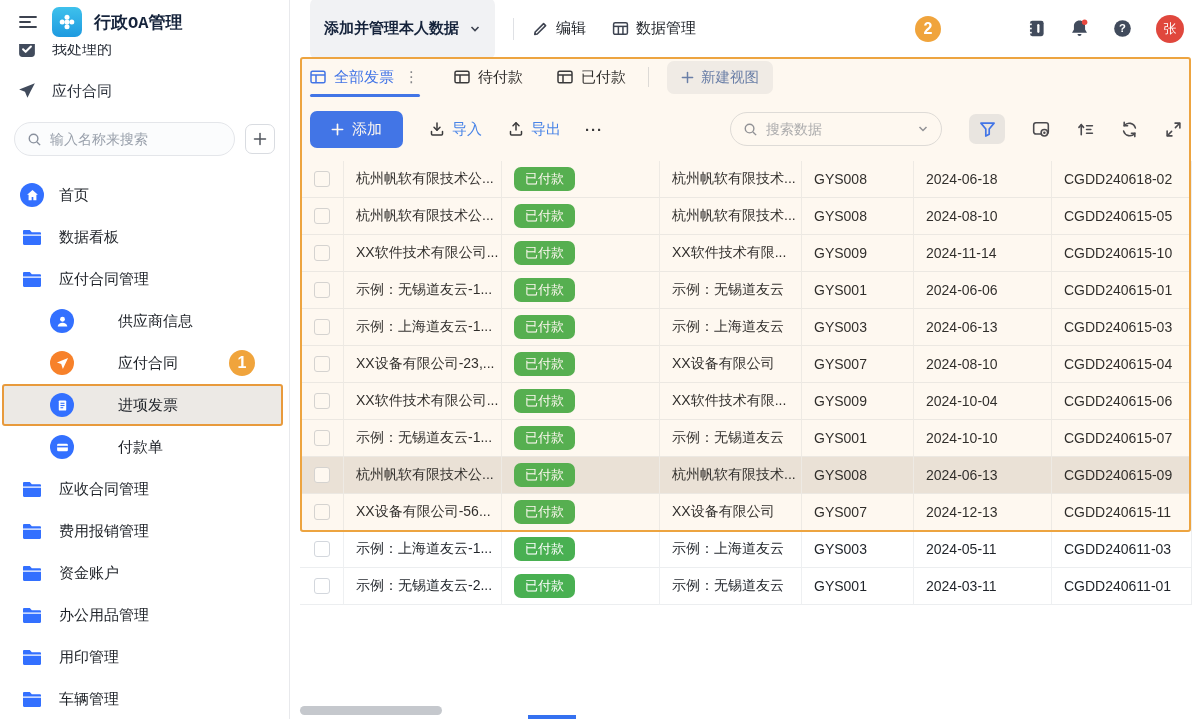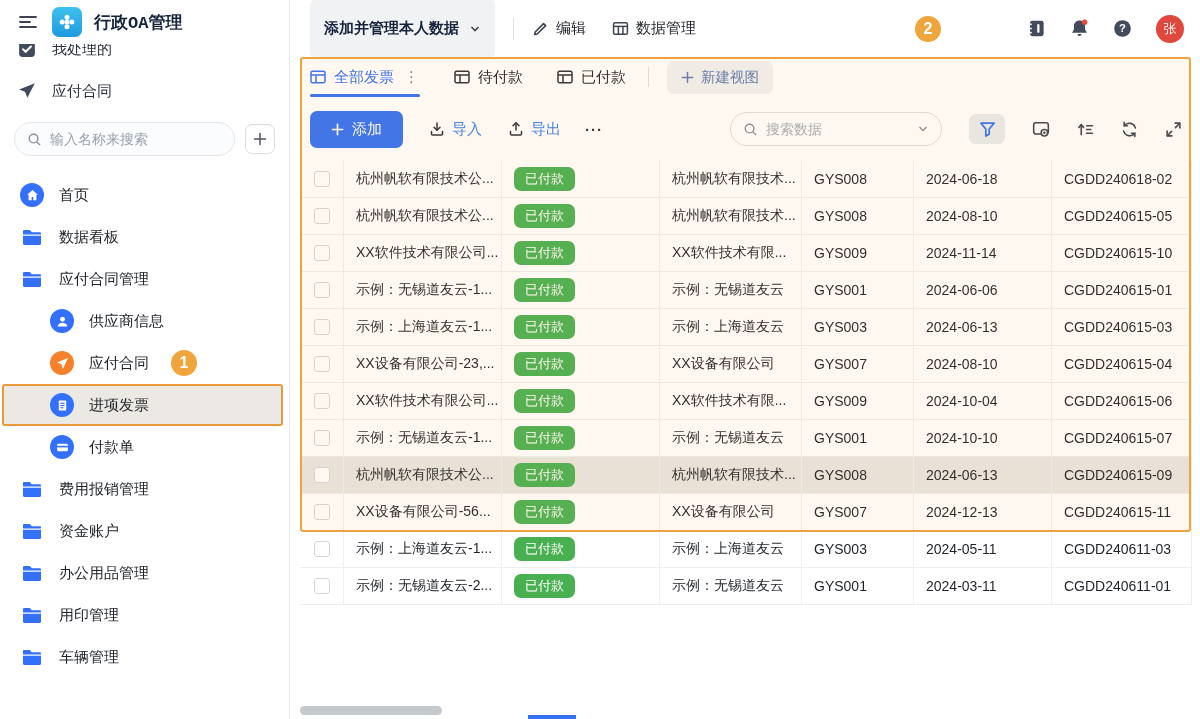--- a/index.html
+++ b/index.html
@@ -16,21 +16,21 @@
   .app-title { font-size:17px; font-weight:bold; color:#15233b;font-family:Liberation Mono, monospace; }
   .sb-quick { margin-top:-16px; position:relative; z-index:1; }
   .quick-item { height:42px; display:flex; align-items:center; padding-left:18px; gap:16px; color:#2b313b; cursor:pointer; }
   .sb-search-row { display:flex; align-items:center; padding:10px 14px 6px 14px; gap:10px; }
   .sb-search { flex:1; height:34px; border:1px solid #e4e6ea; background:#fbfcfd; border-radius:17px; display:flex; align-items:center; padding:0 12px; gap:8px; }
   .sb-search input { border:none; outline:none; background:transparent; width:100%; font-size:14px; color:#1f2329; font-family:inherit; }
   .sb-search input::placeholder { color:#9aa1ac; }
   .add-sq { width:30px; height:30px; border:1px solid #d9dce1; border-radius:7px; display:flex; align-items:center; justify-content:center; background:#fff; cursor:pointer; }
   .nav-list { margin-top:12px; flex:1; }
   .nav-item { height:42px; display:flex; align-items:center; margin:0 6px 0 2px; padding-left:16px; border:2px solid transparent; border-radius:3px; cursor:pointer; }
-  .nav-item.lvl2 { padding-left:46px; }
+  .nav-item.lvl2 { padding-left:46px;gap:29px; }
   .nav-item.selected { background:#ece9e5; border-color:#e89a3c; }
   .nav-icon { width:24px; display:flex; align-items:center; justify-content:center; }
   .cicon { width:24px; height:24px; border-radius:50%; display:flex; align-items:center; justify-content:center; }
   .bg-blue { background:#3370ff; } .bg-orange { background:#f7812a; }
   .nav-label { margin-left:15px; color:#1f2329; white-space:nowrap; }
   .annot-badge { width:26px; height:26px; border-radius:50%; background:#f0a43c; color:#fff; font-size:16px; font-weight:bold; display:flex; align-items:center; justify-content:center; flex:none; }
   .nav-item .annot-badge { margin-left:22px; }
   
   .main { flex:1; position:relative; height:100%; background:#fff; overflow:hidden; }
   .topbar { height:57px; display:flex; align-items:center; padding:0 16px 0 20px; }
@@ -222,20 +222,29 @@
         </span>
         <span class="nav-label">付款单</span>
       </div>
       <div class="nav-item">
         <span class="nav-icon">
           <svg width="20" height="17" viewBox="0 0 20 17">
             <path fill="#3370ff" d="M1 2.2C1 1.5 1.5 1 2.2 1h5.1c.4 0 .7.15.95.45L9.8 3.2h8c.7 0 1.2.5 1.2 1.2v1.1H1z"></path>
             <path fill="#3370ff" d="M1 6.7h18v8.1c0 .7-.5 1.2-1.2 1.2H2.2C1.5 16 1 15.5 1 14.8z"></path>
           </svg>
         </span>
+        <span class="nav-label">应收合同管理</span>
+      </div>
+      <div class="nav-item">
+        <span class="nav-icon">
+          <svg width="20" height="17" viewBox="0 0 20 17">
+            <path fill="#3370ff" d="M1 2.2C1 1.5 1.5 1 2.2 1h5.1c.4 0 .7.15.95.45L9.8 3.2h8c.7 0 1.2.5 1.2 1.2v1.1H1z"></path>
+            <path fill="#3370ff" d="M1 6.7h18v8.1c0 .7-.5 1.2-1.2 1.2H2.2C1.5 16 1 15.5 1 14.8z"></path>
+          </svg>
+        </span>
         <span class="nav-label">费用报销管理</span>
       </div>
       <div class="nav-item">
         <span class="nav-icon">
           <svg width="20" height="17" viewBox="0 0 20 17">
             <path fill="#3370ff" d="M1 2.2C1 1.5 1.5 1 2.2 1h5.1c.4 0 .7.15.95.45L9.8 3.2h8c.7 0 1.2.5 1.2 1.2v1.1H1z"></path>
             <path fill="#3370ff" d="M1 6.7h18v8.1c0 .7-.5 1.2-1.2 1.2H2.2C1.5 16 1 15.5 1 14.8z"></path>
           </svg>
         </span>
         <span class="nav-label">资金账户</span>

